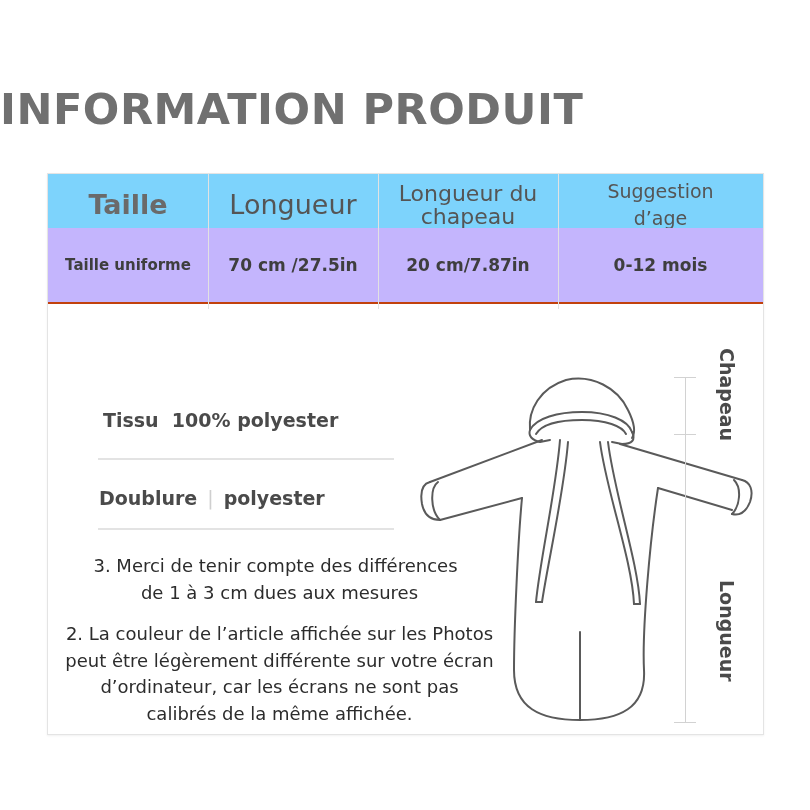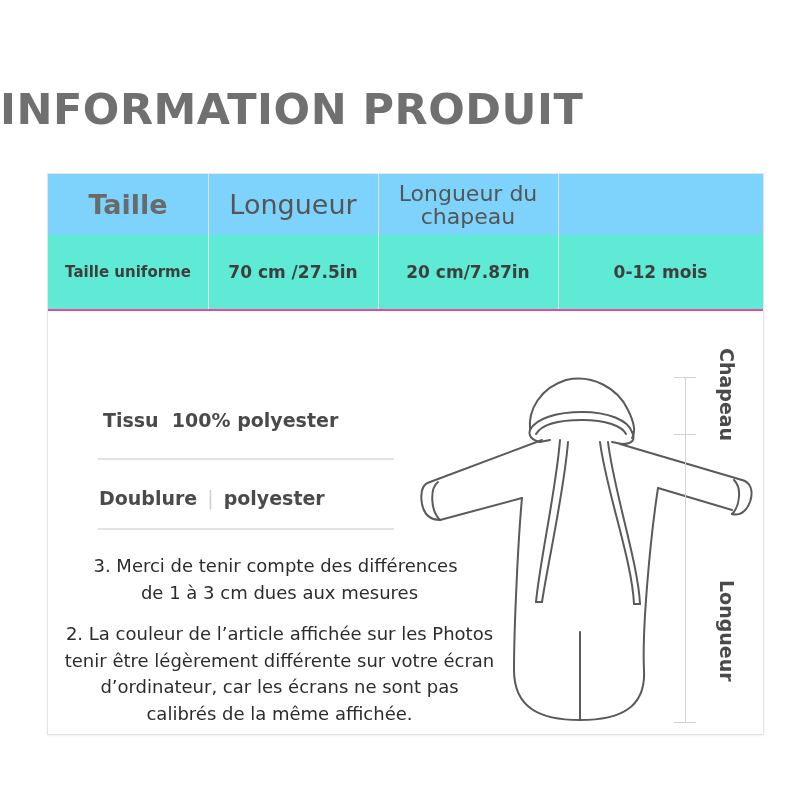--- a/index.html
+++ b/index.html
@@ -13,22 +13,22 @@
       color: #707070; letter-spacing: 0.5px;
     }
     .table {
       position: absolute; left: 47px; top: 173px; width: 715px; height: 560px;
       border: 1px solid #e4e4e4; box-shadow: 0 1px 2px rgba(0,0,0,0.06); background: #fff;
     }
     .hdr-row {
       position: absolute; left: 0; top: 0; width: 715px; height: 61px; background: #7dd3fc;
     }
     .data-row {
-      position: absolute; left: 0; top: 61px; width: 715px; height: 74px; background: #5eead4;
-      border-bottom: 2px solid #ec4899;
+      position: absolute; left: 0; top: 54px; width: 715px; height: 74px; background: #c4b5fd;
+      border-bottom: 2px solid #c2410c;
     }
     .cell {
       position: absolute; top: 0; height: 100%; display: flex; align-items: center; justify-content: center;
       text-align: center; box-sizing: border-box;
     }
     .vline { position: absolute; top: 0; width: 1px; height: 135px; background: #e2e2e2; }
     .c1 { left: 0; width: 160px; }
     .c2 { left: 160px; width: 170px; }
     .c3 { left: 330px; width: 180px; }
     .c4 { left: 510px; width: 205px; }
@@ -65,20 +65,26 @@
     </div>
     <div class="cell c2">
       <span class="h-long">Longueur</span>
     </div>
     <div class="cell c3">
       <div class="h-small">
         <div>Longueur du</div>
         <div>chapeau</div>
       </div>
     </div>
+    <div class="cell c4">
+      <div class="h-sugg">
+        <div>Suggestion</div>
+        <div>d’age</div>
+      </div>
+    </div>
   </div>
 
   <div class="data-row">
     <div class="cell c1">
       <span class="d-first">Taille uniforme</span>
     </div>
     <div class="cell c2">
       <span class="d-val">70 cm /27.5in</span>
     </div>
     <div class="cell c3">
@@ -102,21 +108,21 @@
   <span>Doublure</span><span class="sep">|</span><span>polyester</span>
 </div>
 <div class="rule" style="left:98px; top:528px; width:296px;"></div>
 
 <div class="note" style="top:552px;">
   <div style="margin-left:-8px;">3.  Merci de tenir compte des différences</div>
   <div>de 1 à 3 cm dues aux mesures</div>
 </div>
 <div class="note" style="top:621px; line-height:26.5px;">
   <div>2. La couleur de l’article affichée sur les Photos</div>
-  <div>tenir être légèrement différente sur votre écran</div>
+  <div>peut être légèrement différente sur votre écran</div>
   <div>d’ordinateur, car les écrans ne sont pas</div>
   <div>calibrés de la même affichée.</div>
 </div>
 
 <svg style="position:absolute; left:410px; top:370px;" width="350" height="360" viewBox="0 0 350 360">
   <g fill="none" stroke="#5a5a5a" stroke-width="2" stroke-linejoin="round" stroke-linecap="round">
 
     <path d="M120 60 C118 40 130 18 156 10 C182 4 208 18 218 40 C224 52 226 62 222 68"></path>
 
     <path d="M120 60 C126 48 148 42 172 42 C198 42 218 50 222 62"></path>

